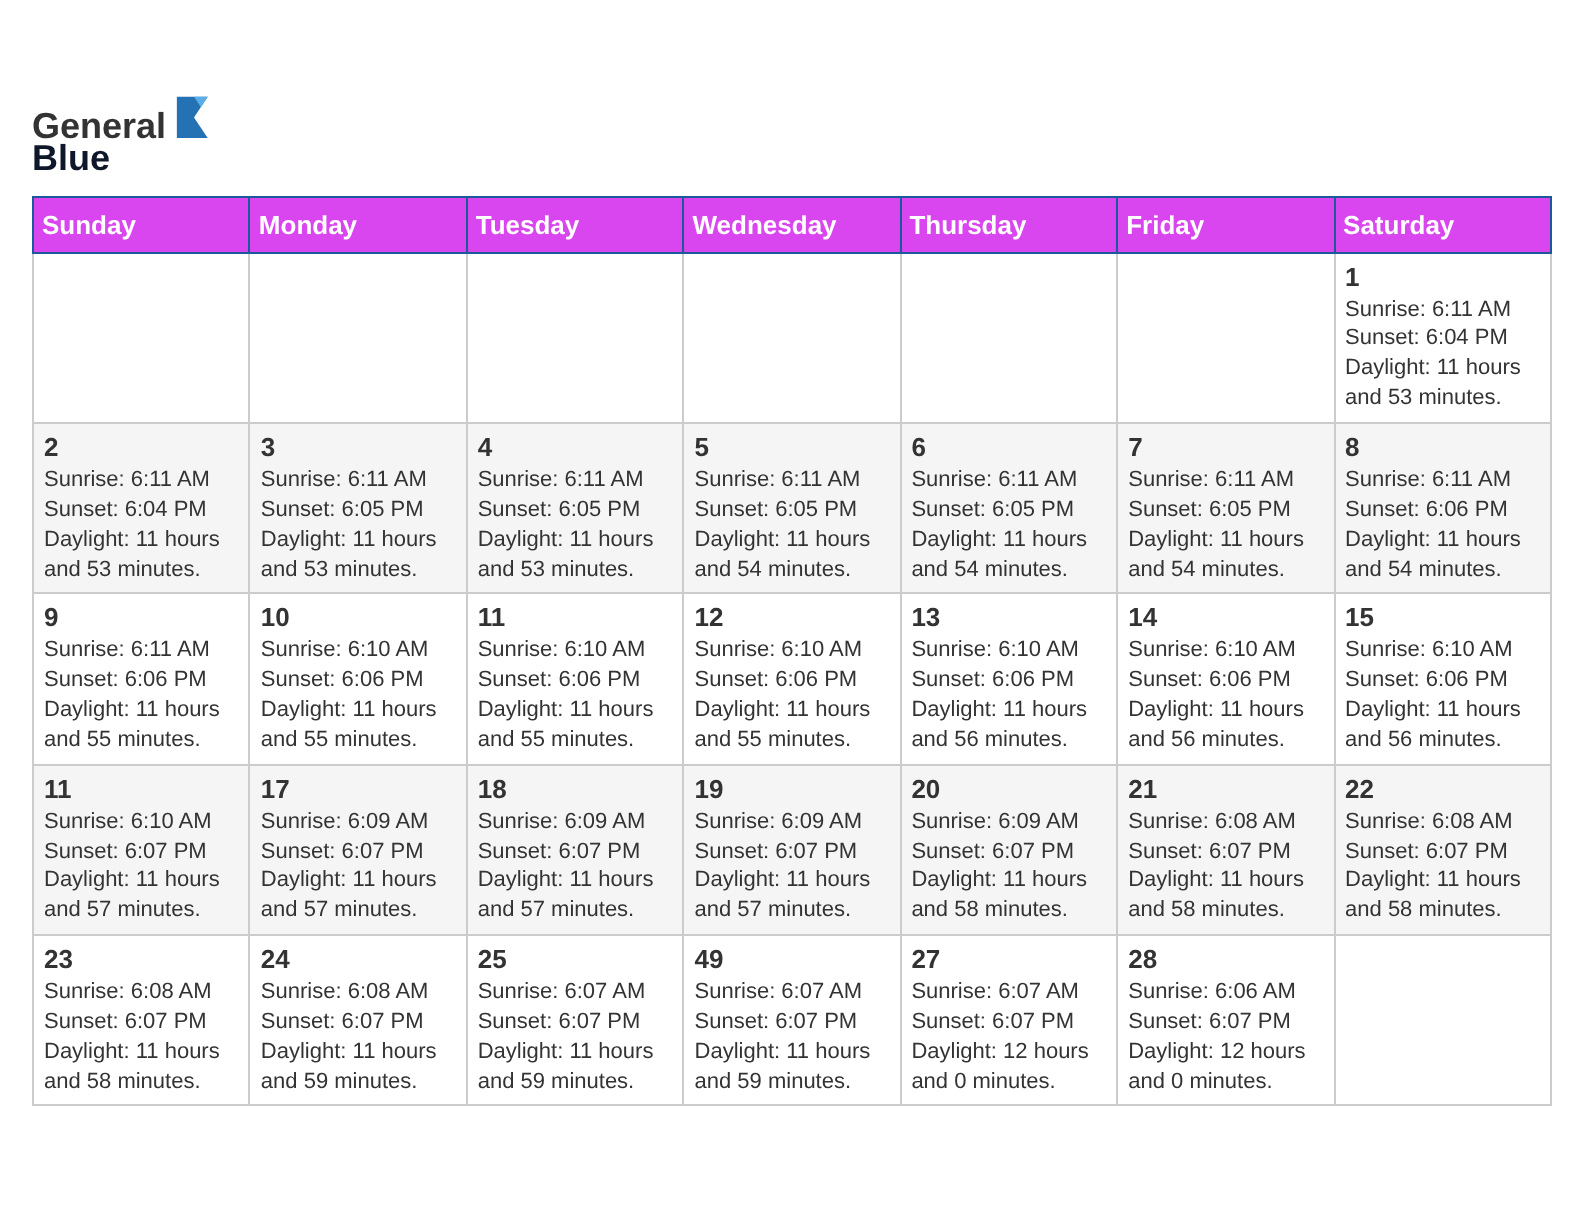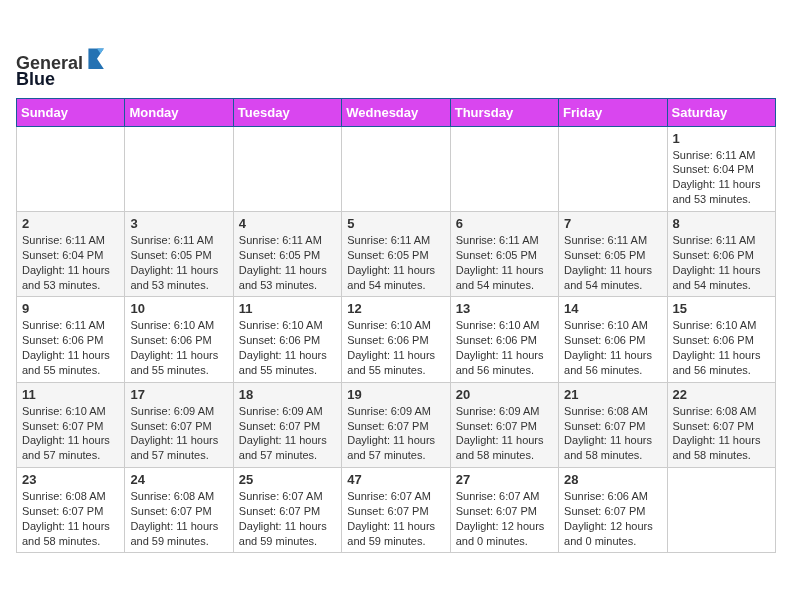--- a/index.html
+++ b/index.html
@@ -310,21 +310,21 @@
 and 59 minutes.</div>
         </td>
         <td>
           <span class="day-number">25</span>
           <div class="day-info" style="white-space: pre-line;">Sunrise: 6:07 AM
 Sunset: 6:07 PM
 Daylight: 11 hours
 and 59 minutes.</div>
         </td>
         <td>
-          <span class="day-number">47</span>
+          <span class="day-number">49</span>
           <div class="day-info" style="white-space: pre-line;">Sunrise: 6:07 AM
 Sunset: 6:07 PM
 Daylight: 11 hours
 and 59 minutes.</div>
         </td>
         <td>
           <span class="day-number">27</span>
           <div class="day-info" style="white-space: pre-line;">Sunrise: 6:07 AM
 Sunset: 6:07 PM
 Daylight: 12 hours

